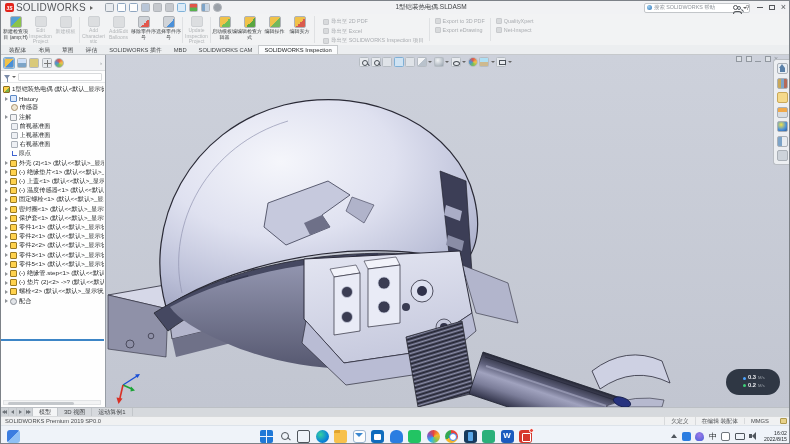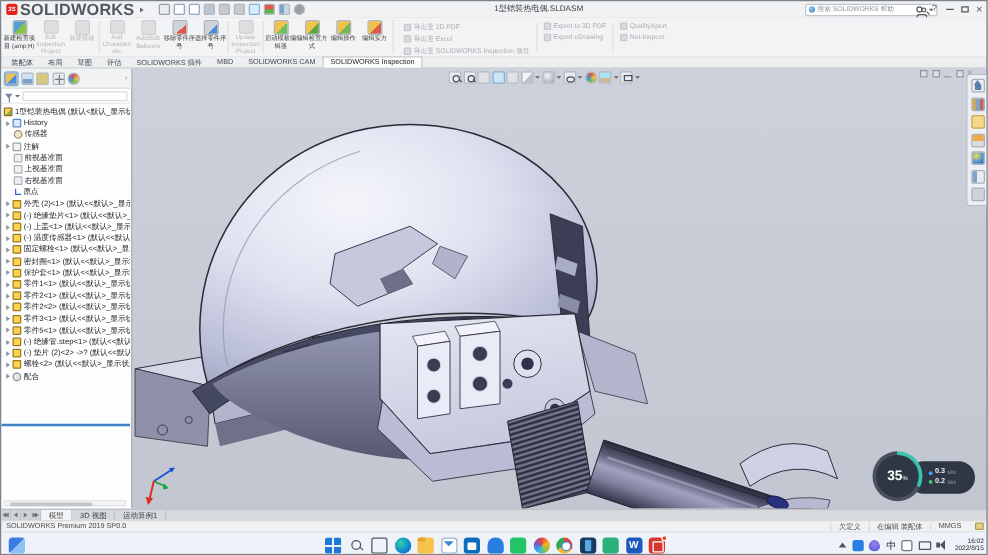--- a/index.html
+++ b/index.html
@@ -3,21 +3,21 @@
 <meta charset="utf-8">
 <style>
 *{margin:0;padding:0;box-sizing:border-box}
 html,body{background:#888}
 #app{position:relative;width:790px;height:444px;font-family:"Liberation Sans",sans-serif;background:#c9cdd7;overflow:hidden;font-size:7px;color:#333;border:1px solid #7d8288}
 
 
 .tb{position:absolute;left:0;top:0;width:790px;height:13px;background:#f1f2f4;display:flex;align-items:center}
 .logo{display:flex;align-items:center;gap:2px;padding:0 4px}
 .logomark{width:9px;height:9px;background:#e2231a;border-radius:2px;color:#fff;font-size:5px;font-weight:bold;display:flex;align-items:center;justify-content:center;font-style:italic}
-.logoname{font-size:13px;font-weight:bold;color:#55585c;letter-spacing:.2px}
+.logoname{font-size:10px;font-weight:normal;color:#55585c;letter-spacing:.2px}
 .logocaret{width:0;height:0;border-top:2.5px solid transparent;border-bottom:2.5px solid transparent;border-left:3.5px solid #666;margin-left:2px}
 .qa{display:flex;gap:3px;margin-left:8px;align-items:center}
 .qi{width:9px;height:9px;border-radius:1.5px;background:#c6c9ce;border:1px solid #b2b6bb}
 .qi.home{background:#e8ebef;border-color:#9aa3ad}
 .qi.doc{background:#fdfdfd;border-color:#8fa6c0}
 .qi.save{background:#b9c6d8}
 .qi.cursor{background:#dcebf7;border:1px solid #7fb2d9}
 .qi.traffic{background:linear-gradient(#e25548 45%,#58b24e 55%)}
 .qi.grid{background:linear-gradient(90deg,#7da4c8 50%,#c9d6e4 50%)}
 .qi.gear{background:#9aa0a8;border-radius:50%}
@@ -488,26 +488,20 @@
     <div class="tpane">
       <span class="tpi home"></span>
       <span class="tpi lib"></span>
       <span class="tpi fold"></span>
       <span class="tpi pal"></span>
       <span class="tpi app"></span>
       <span class="tpi props"></span>
       <span class="tpi forum"></span>
     </div>
 
-    <div class="perf-c">
-      <div class="perf-in">
-          <b>35</b>
-          <i>%</i>
-        </div>
-    </div>
     <div class="perf-p">
       <div class="pr">
           <span class="pdot up"></span>
           <b>0.3</b>
           <i>M/s</i>
         </div>
       <div class="pr">
           <span class="pdot dn"></span>
           <b>0.2</b>
           <i>M/s</i>

